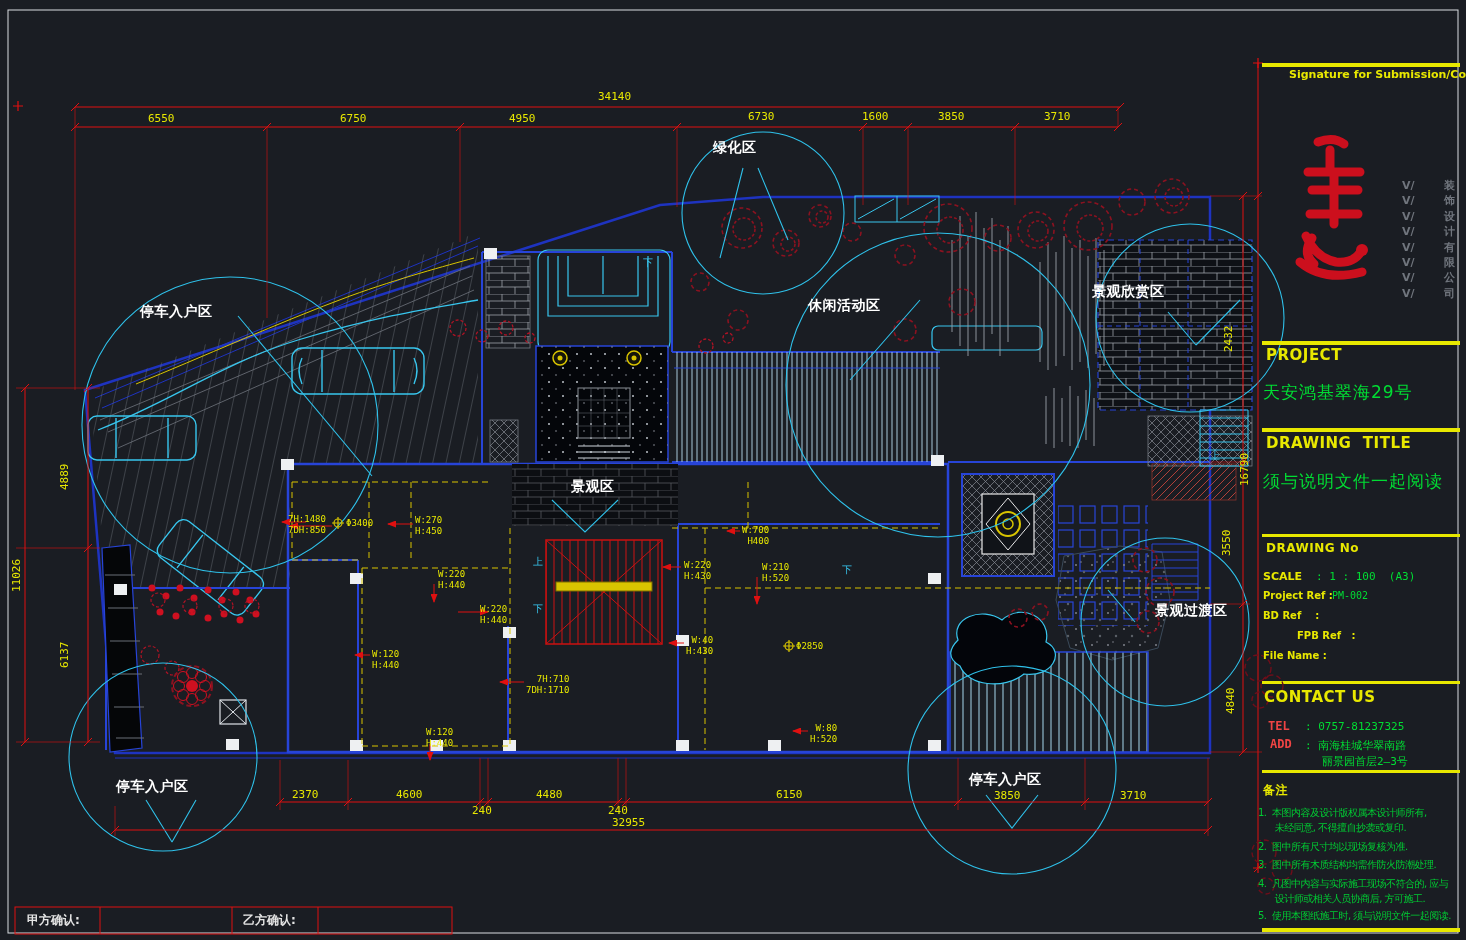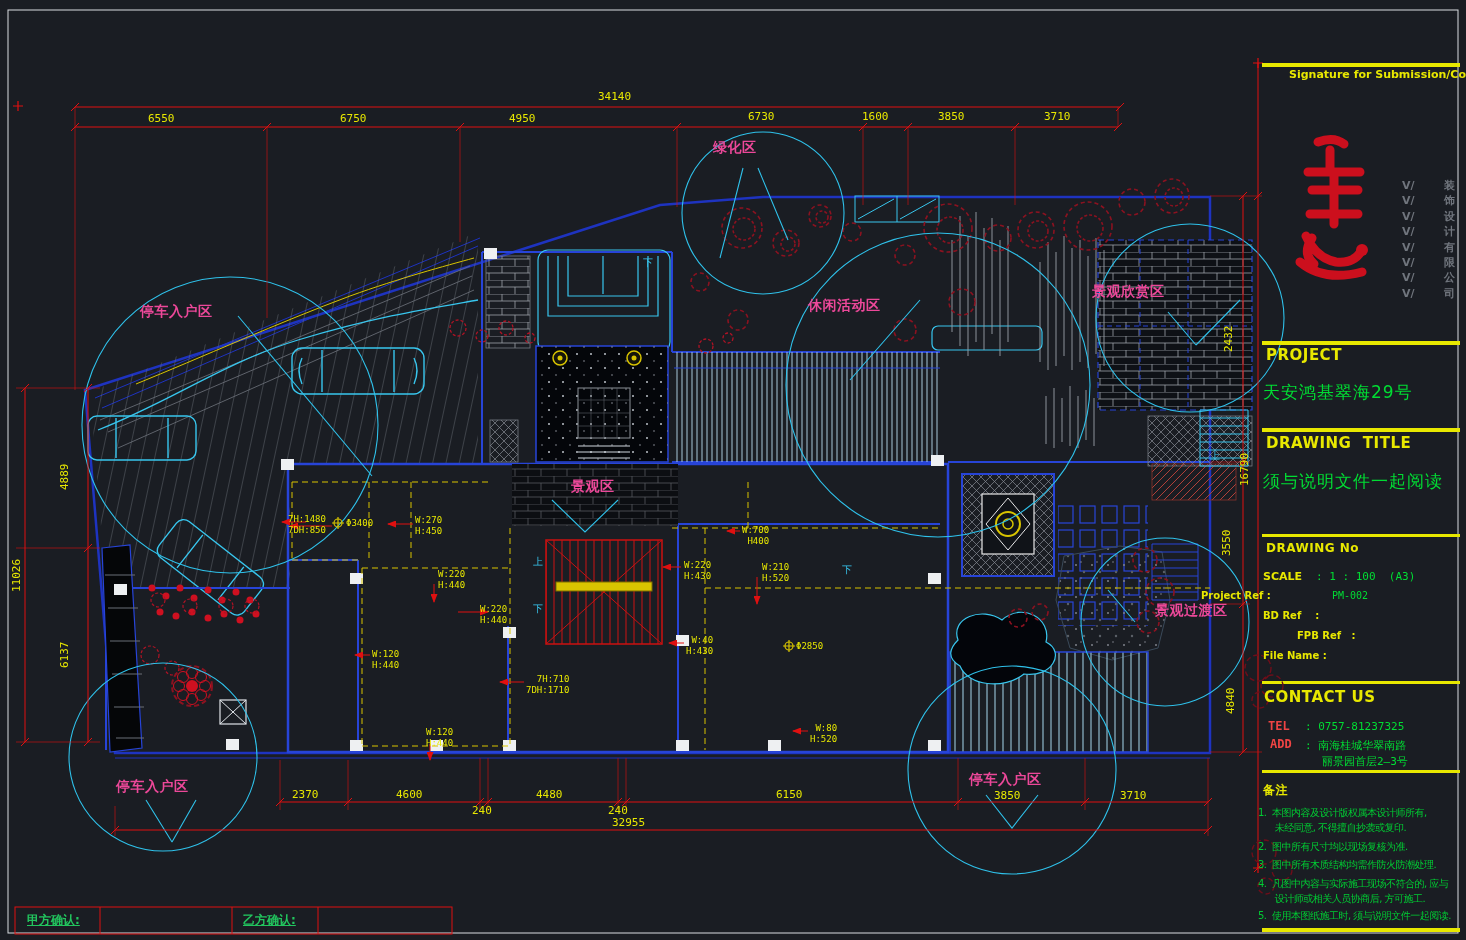--- a/index.html
+++ b/index.html
@@ -2,35 +2,35 @@
 <html><head>
 <meta charset="utf-8">
 <style>
   html,body{margin:0;padding:0;background:#0e1013;}
   .sheet{position:relative;width:1466px;height:940px;background:#1a1d23;overflow:hidden;
          font-family:"DejaVu Sans Mono",monospace;}
   .plan-svg{position:absolute;left:0;top:0;}
   .t{position:absolute;white-space:pre;line-height:1.2;}
   .dim{color:#e8e800;font:11px "DejaVu Sans Mono",monospace;}
   .ann{color:#e8e800;font:9px/1.25 "DejaVu Sans Mono",monospace;text-align:right;}
-  .zone{color:#ec4899;font:bold 14px/1.1 "DejaVu Sans",sans-serif;letter-spacing:.5px;text-align:center;}
+  .zone{color:#ffffff;font:bold 14px/1.1 "DejaVu Sans",sans-serif;letter-spacing:.5px;text-align:center;}
   .stl{color:#38c6ee;font:10px "DejaVu Sans",sans-serif;}
   .rot{transform:rotate(-90deg);transform-origin:0 0;}
   .tbsig{color:#e8e800;font:bold 11px "DejaVu Sans",sans-serif;}
   .hdr{color:#e8e800;font:bold 15px "DejaVu Sans",sans-serif;letter-spacing:.5px;}
   .hdr2{font-size:12px;}
   .lblY{color:#e8e800;font:bold 11px "DejaVu Sans",sans-serif;}
   .lblY10{color:#e8e800;font:bold 10px "DejaVu Sans",sans-serif;}
   .lblW{color:#ef4444;font:bold 12px "DejaVu Sans Mono",monospace;}
   .valG{color:#00dd33;font:11px "DejaVu Sans Mono",monospace;}
   .valG10{color:#00dd33;font:10px "DejaVu Sans Mono",monospace;}
   .cjkG{color:#00dd33;font:17px "DejaVu Sans",sans-serif;letter-spacing:1px;}
   .note{color:#00cc33;font:10px "DejaVu Sans",sans-serif;letter-spacing:-.5px;}
   .vm{color:#70757d;font:bold 11px/15.4px "DejaVu Sans",sans-serif;white-space:pre;}
-  .conf{color:#22c55e;font:bold 12px "DejaVu Sans",sans-serif;text-decoration:underline;}
+  .conf{color:#e5e5e5;font:bold 12px "DejaVu Sans",sans-serif;}
 </style>
 </head>
 <body>
 
 <div class="sheet">
 
 <svg class="plan-svg" width="1466" height="940" viewBox="0 0 1466 940">
 <defs>
   <pattern id="pk" width="13" height="13" patternUnits="userSpaceOnUse" patternTransform="rotate(102)">
     <line x1="0" y1="0" x2="13" y2="0" stroke="#6e737b" stroke-width="1"></line>
@@ -483,21 +483,21 @@
 
 <span class="t hdr" style="left:1266px;top:346px">PROJECT</span>
 <span class="t cjkG" style="left:1263px;top:381px">天安鸿基翠海29号</span>
 
 <span class="t hdr" style="left:1266px;top:434px">DRAWING  TITLE</span>
 <span class="t cjkG" style="left:1263px;top:470px">须与说明文件一起阅读</span>
 
 <span class="t hdr hdr2" style="left:1266px;top:541px">DRAWING No</span>
 <span class="t lblY" style="left:1263px;top:570px">SCALE</span>
 <span class="t valG" style="left:1316px;top:570px">: 1 : 100  (A3)</span>
-<span class="t lblY10" style="left:1201px;top:590px">Project Ref :</span>
+<span class="t lblY10" style="left:1263px;top:590px">Project Ref :</span>
 <span class="t valG10" style="left:1332px;top:590px">PM-002</span>
 <span class="t lblY10" style="left:1263px;top:610px">BD Ref    :</span>
 <span class="t lblY10" style="left:1297px;top:630px">FPB Ref   :</span>
 <span class="t lblY10" style="left:1263px;top:650px">File Name :</span>
 
 <span class="t hdr" style="left:1264px;top:688px">CONTACT US</span>
 <span class="t lblW" style="left:1268px;top:719px">TEL</span>
 <span class="t valG" style="left:1305px;top:720px">: 0757-81237325</span>
 <span class="t lblW" style="left:1270px;top:737px">ADD</span>
 <span class="t valG" style="left:1305px;top:738px">: 南海桂城华翠南路</span>

